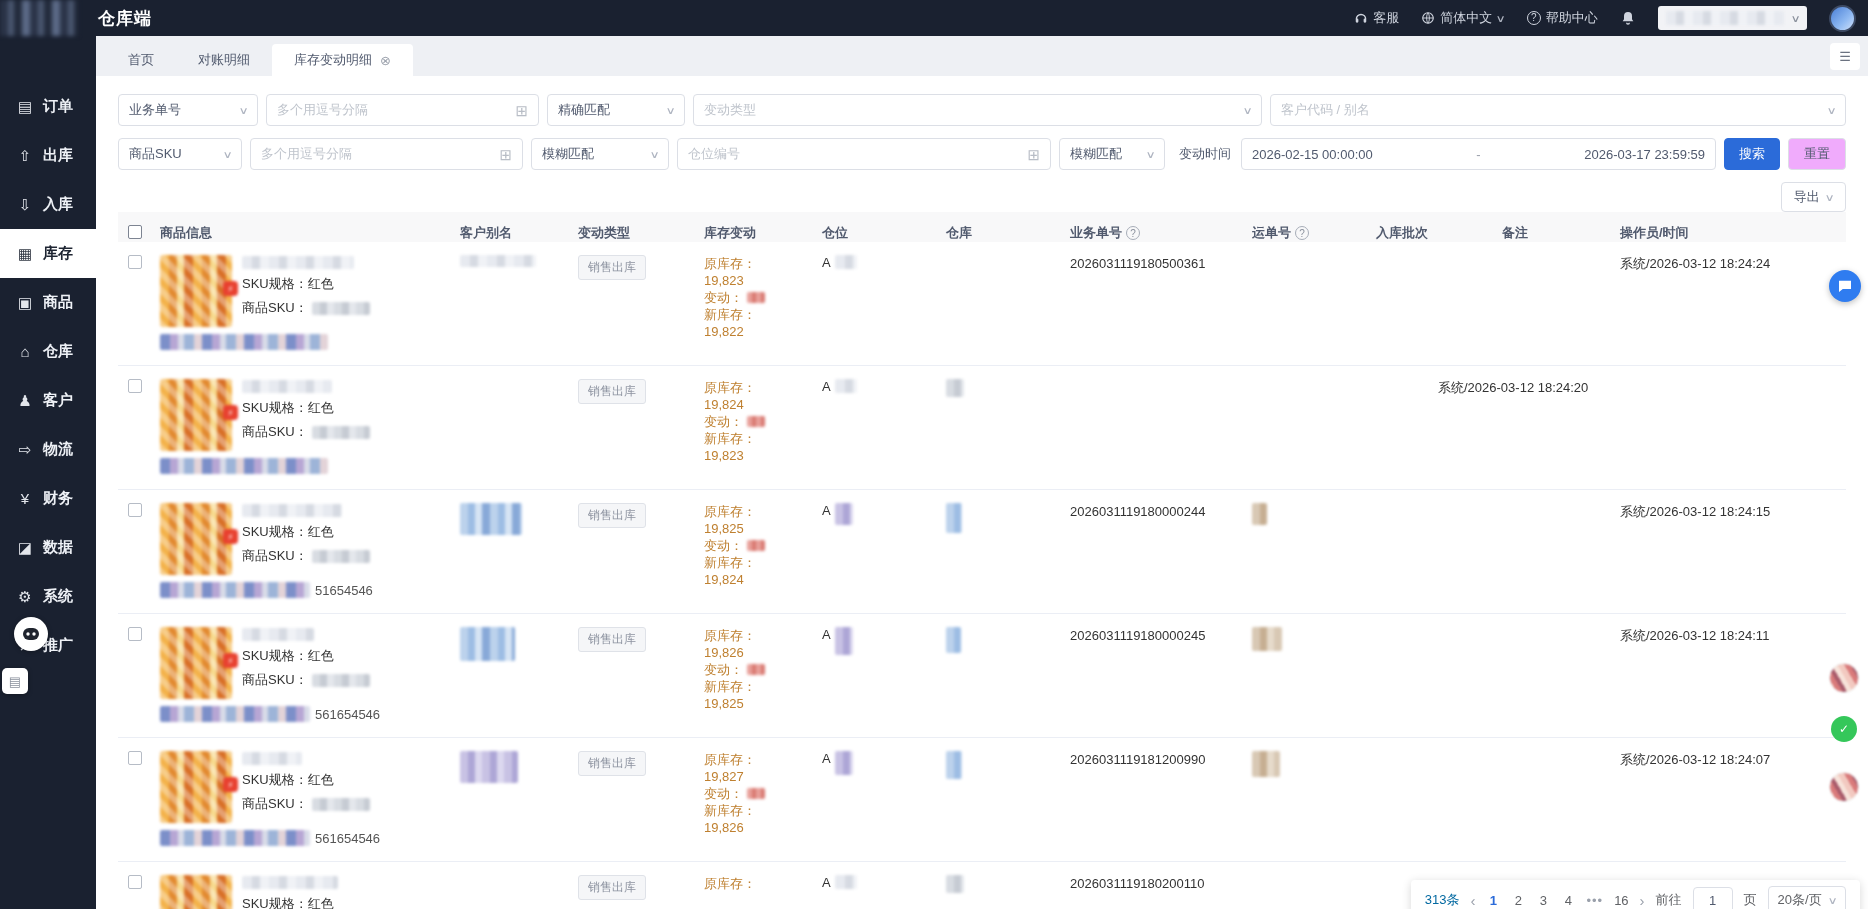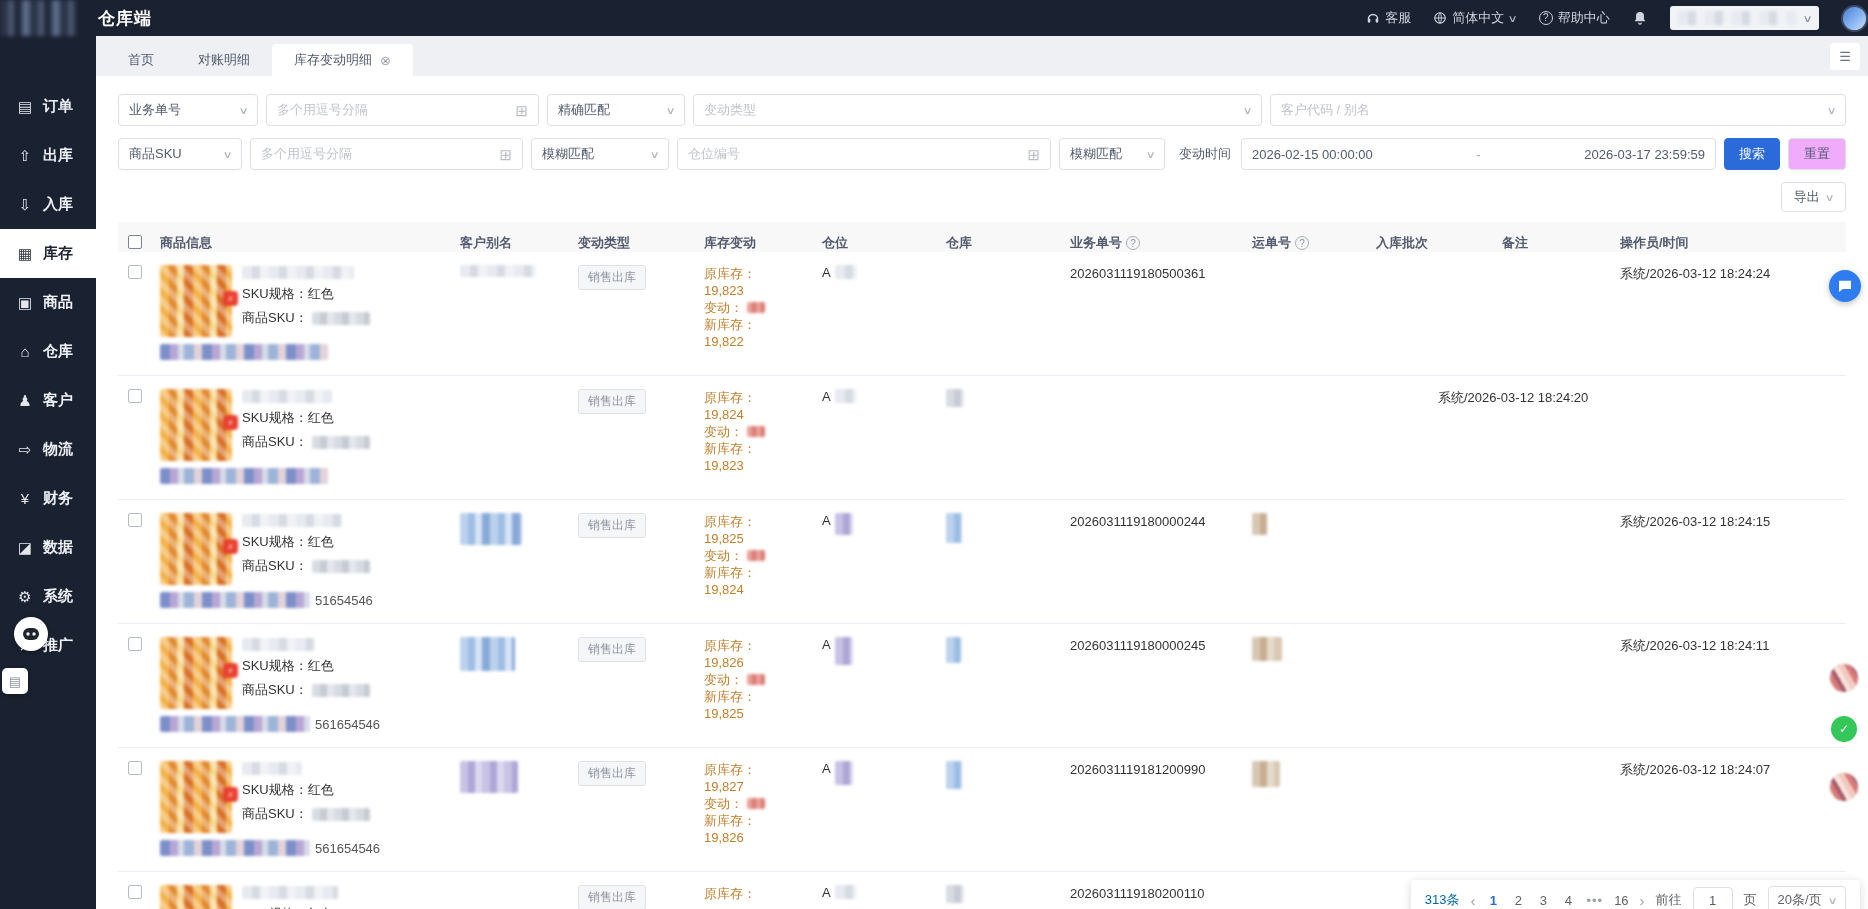--- a/index.html
+++ b/index.html
@@ -18,21 +18,21 @@
   .m-purple{background:repeating-linear-gradient(90deg,#c8c2e4 0 8px,#ada6d6 8px 15px,#dcd8ef 15px 22px)}
   .m-tan{background:repeating-linear-gradient(90deg,#d8c8b4 0 8px,#c6ae92 8px 15px,#e6dbcb 15px 22px)}
   .m-red{background:repeating-linear-gradient(90deg,#e8a09a 0 5px,#d97a72 5px 9px)}
   .m-mix{background:repeating-linear-gradient(90deg,#7c8fc9 0 10px,#b7a6d4 10px 18px,#d8dbe8 18px 24px,#9db4d8 24px 34px,#e3d3d8 34px 42px)}
   .m-pink{background:repeating-linear-gradient(60deg,#f2c9c0 0 6px,#d97b7b 6px 11px,#a85b6b 11px 15px,#f7e3da 15px 20px)}
 
   
   .topbar{position:fixed;top:0;left:0;right:0;height:36px;background:#1a2130;display:flex;align-items:center;z-index:40}
   .logo-mos{width:78px;height:36px;border-radius:0;filter:blur(2px)}
   .app-title{color:#fff;font-weight:bold;font-size:17px;margin-left:20px;letter-spacing:1px}
-  .top-right{margin-left:auto;display:flex;align-items:center;gap:22px;color:#cfd4de;font-size:13px;}
+  .top-right{margin-left:auto;display:flex;align-items:center;gap:22px;color:#cfd4de;font-size:13px;padding-right:12px}
   .top-item{display:flex;align-items:center;gap:5px;cursor:pointer}
   .q-circle{display:inline-flex;width:14px;height:14px;border:1px solid #cfd4de;border-radius:50%;
             align-items:center;justify-content:center;font-size:10px;line-height:1}
   .chev{color:#aeb4c0;font-size:10px;transform:scaleX(1.4)}
   .account-box{display:flex;align-items:center;gap:8px;background:#f2f3f6;border-radius:3px;height:24px;padding:0 8px;cursor:pointer}
   .avatar{width:27px;height:27px;border-radius:50%;background:linear-gradient(135deg,#4a7fd6,#8fb9f2 60%,#cfe0f8);border:2px solid #3d4a63}
 
   
   .sidebar{position:fixed;top:36px;left:0;bottom:0;width:96px;background:#1a2130;z-index:30;padding-top:46px}
   .side-item{height:49px;display:flex;align-items:center;gap:9px;padding-left:16px;color:#eef1f6;
@@ -61,21 +61,21 @@
   .sel{justify-content:space-between;cursor:pointer}
   .ph{color:#bfc4cc}
   .plus-ic{margin-left:auto;color:#b8bdc6;font-size:15px;line-height:1;cursor:pointer}
   .inpbox input{border:none;outline:none;flex:1;font-size:13px;color:#515a6e;min-width:0;font-family:Liberation Serif, serif;background:transparent}
   .inpbox input::placeholder{color:#bfc4cc}
   .timelabel{color:#515a6e;margin:0 2px 0 6px;white-space:nowrap}
   .datebox{justify-content:space-between;color:#515a6e}
   .btn{height:32px;border-radius:4px;display:flex;align-items:center;justify-content:center;font-size:13px;cursor:pointer;flex:none}
   .btn-primary{background:#2b6bd9;color:#fff;width:56px;border:1px solid #2b6bd9}
   .btn-plain{background:#f0abfc;color:#515a6e;width:58px;border:1px solid #dcdfe6}
-  .export-row{display:flex;justify-content:flex-end;margin-bottom:10px}
+  .export-row{display:flex;justify-content:flex-end;}
   .btn-export{height:30px;padding:0 12px;gap:6px;background:#fff;border:1px solid #dcdfe6;color:#515a6e;
       border-radius:4px;display:flex;align-items:center;font-size:13px;cursor:pointer}
 
   
   .thead{display:flex;background:#f8f8f9;height:30px;align-items:flex-end;font-size:13px;color:#515a6e;font-weight:bold}
   .trow{display:flex;border-bottom:1px solid #ebeef5;height:124px;padding-top:13px}
   .c-cb{width:42px;padding-left:10px}
   .c-prod{width:300px}
   .c-alias{width:118px}
   .c-type{width:126px}

